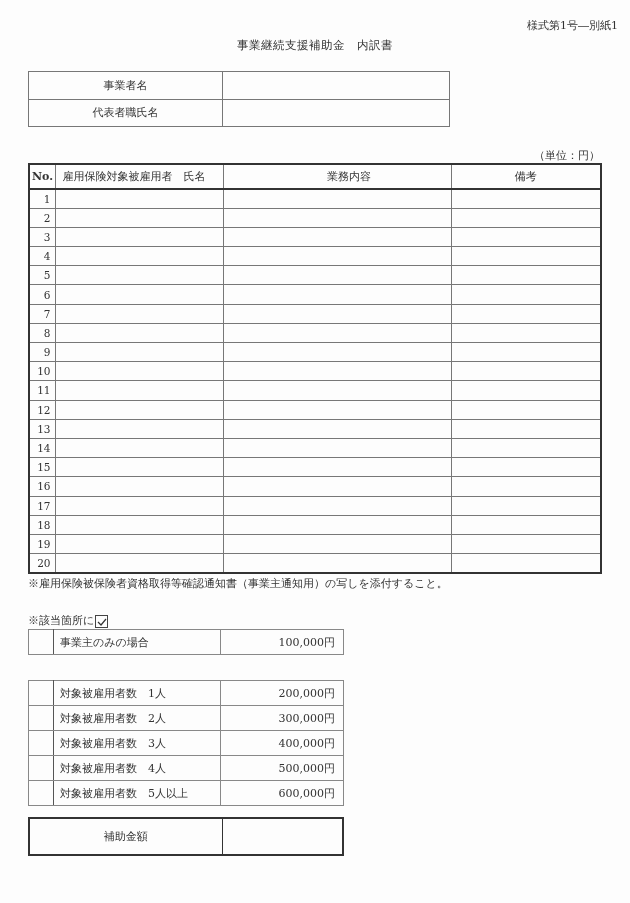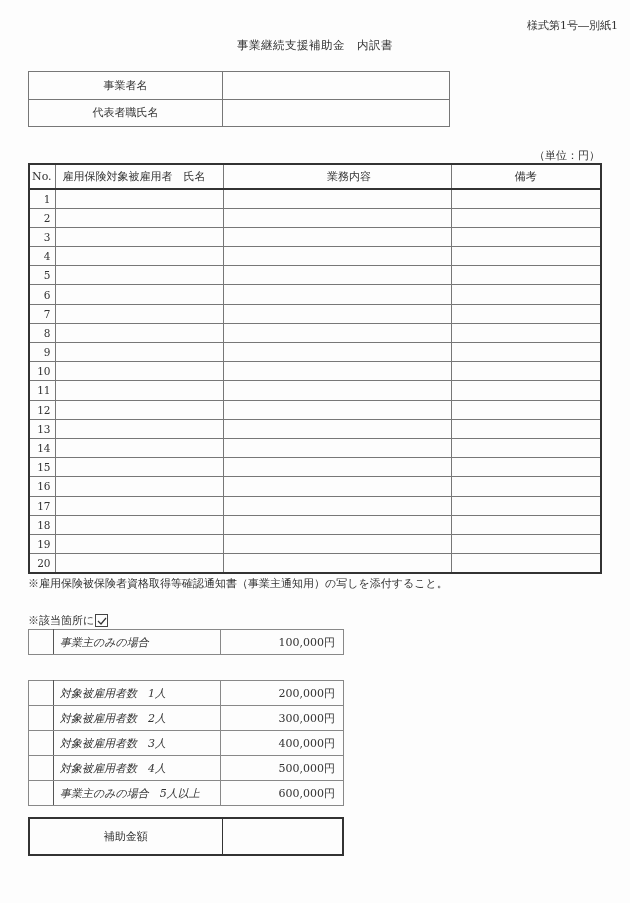--- a/index.html
+++ b/index.html
@@ -13,35 +13,35 @@
   td, th { font-weight: normal; }
 
   .info { left: 28px; top: 71px; width: 422px; border: 1px solid #666; }
   .info td { border: 1px solid #777; height: 27.5px; font-size: 11px; margin-left: 36px; }
   .info td.label { width: 194px; text-align: center; }
 
   .unit { right: 30px; top: 148px; font-size: 11px; }
 
   .main { left: 28px; top: 163px; width: 574px; border: 2px solid #333; }
   .main th { height: 25px; border: 1px solid #777; border-bottom: 2px solid #333; font-size: 11px; }
-  .main th.c-no { width: 26px; text-align: left; padding-left: 2px; }
+  .main th.c-no { width: 26px; text-align: left; padding-left: 2px; font-weight: bold; }
   .main th.c-name { width: 168px; text-align: left; padding-left: 7px; }
   .main th.c-work { width: 228px; padding-left: 24px; }
   .main td { height: 19.2px; border: 1px solid #777; font-size: 10.5px; }
   .main td.num { text-align: right; padding-right: 4px; }
 
   .note1 { left: 28px; top: 576px; font-size: 11px; }
-  .note2 { left: 28px; top: 613px; font-size: 11px; display: flex; align-items: center; }
+  .note2 { left: 28px; top: 613px; font-size: 11px; display: flex; align-items: flex-end; }
   .checkmark-box { display: inline-block; width: 13px; height: 13px; border: 1px solid #444; margin-left: 1px; position: relative; }
   .checkmark-box svg { position: absolute; left: 1px; top: 1px; }
 
   .opt { left: 28px; width: 316px; border: 1px solid #777; }
   .opt td { border: 1px solid #888; height: 25px; font-size: 11px; }
   .opt td.cb { width: 25px; border-right: 1.5px solid #555; }
-  .opt td.lbl { width: 167px; padding-left: 6px; font-style: italic; }
+  .opt td.lbl { width: 167px; padding-left: 6px; }
   .opt td.amt { text-align: right; padding-right: 8px; }
   .opt1 { top: 629px; }
   .opt2 { top: 680px; }
 
   .total { left: 28px; top: 817px; width: 316px; border: 2px solid #333; }
   .total td { border: 1px solid #333; height: 37px; font-size: 11px; }
   .total td.lbl { width: 193px; text-align: center; }
 </style>
 </head>
 <body>
@@ -234,21 +234,21 @@
         <td class="lbl">対象被雇用者数　3人</td>
         <td class="amt">400,000円</td>
       </tr>
       <tr>
         <td class="cb"></td>
         <td class="lbl">対象被雇用者数　4人</td>
         <td class="amt">500,000円</td>
       </tr>
       <tr>
         <td class="cb"></td>
-        <td class="lbl">事業主のみの場合　5人以上</td>
+        <td class="lbl">対象被雇用者数　5人以上</td>
         <td class="amt">600,000円</td>
       </tr>
     </tbody>
 </table>
 
 <table class="abs total">
   <tbody>
       <tr>
     <td class="lbl">補助金額</td>
     <td></td>

